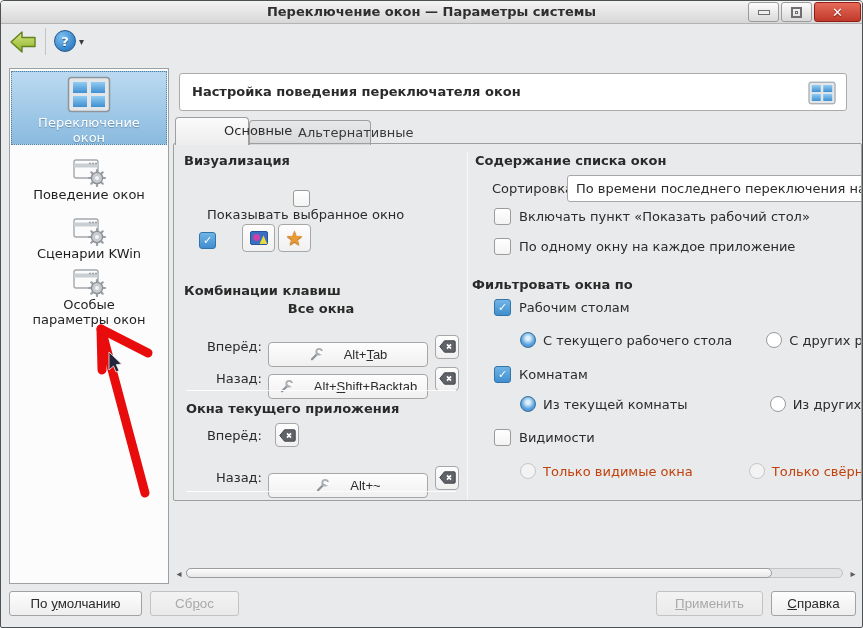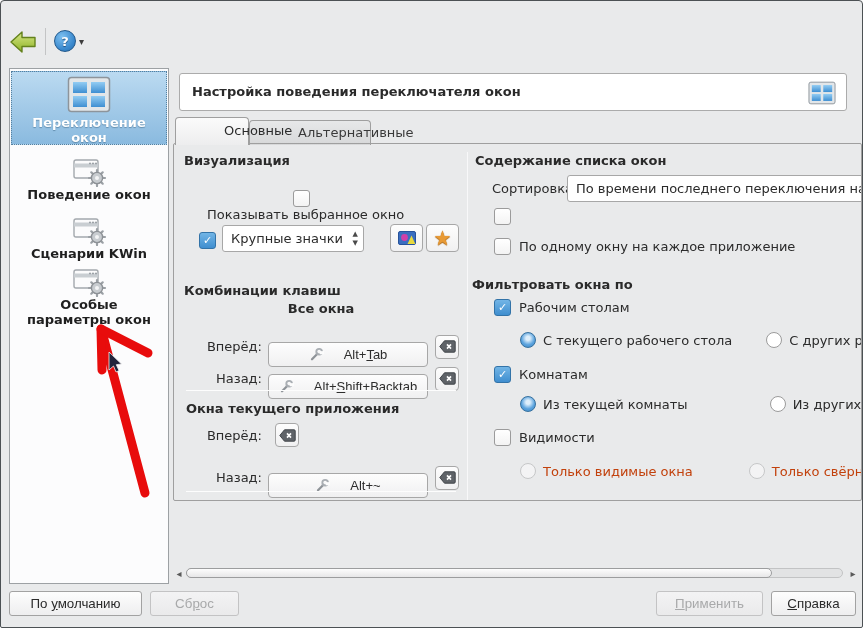--- a/index.html
+++ b/index.html
@@ -33,21 +33,21 @@
   .help-circle { position:absolute; left:0; top:1px; width:22px; height:22px; border-radius:50%;
                  background:radial-gradient(circle at 35% 30%, #7ec0f0, #3988cd 65%, #2a6ca8);
                  border:1px solid #22598c; color:#fff; font-weight:bold; font-size:13px;
                  display:flex; align-items:center; justify-content:center; text-shadow:0 1px 1px #1c4f80; }
   .help-arrow { position:absolute; left:25px; top:7px; font-size:10px; color:#3c3c3c; }
 
   
   .sidebar { position:absolute; left:8px; top:67px; width:160px; height:516px;
              background:#fcfcfd; border:1px solid #9da1a4; }
   .side-item { position:absolute; left:1px; width:156px; text-align:center; cursor:pointer; }
-  .side-item .lbl { font-weight:bold; color:#1f1f1f; line-height:15px; }
+  .side-item .lbl { font-weight:normal; color:#1f1f1f; line-height:15px; }
   .side-item.selected { top:2px; height:74px;
         background:linear-gradient(#bbdaf1,#8abadf);
         border:1px dotted #55809f; }
   .side-item.selected .lbl { color:#fff; text-shadow:0 1px 1px rgba(40,80,110,.45); margin-top:2px; }
   .si-icon { display:block; margin:4px auto 0; }
   .item2 { top:84px; height:48px; }
   .item3 { top:143px; height:48px; }
   .item4 { top:194px; height:74px; }
 
   
@@ -121,20 +121,34 @@
            color:#2b2b2b; cursor:pointer; }
   .f-btn.disabled { color:#a8a9aa; border-color:#c3c3c4; background:linear-gradient(#f3f3f4,#eaeaeb); cursor:default; }
 
   .overlay { position:absolute; left:0; top:0; width:863px; height:628px; z-index:60; pointer-events:none; }
 </style>
 </head>
 <body>
 
 <div class="window">
 
+  <div class="titlebar">
+    <div class="title-text">Переключение окон — Параметры системы</div>
+    <div class="win-btn min">
+      <span class="ic-min"></span>
+    </div>
+    <div class="win-btn max">
+      <span class="ic-max">
+          <i></i>
+        </span>
+    </div>
+    <div class="win-btn close">
+      <span>✕</span>
+    </div>
+  </div>
 
   <div class="toolbar">
     <div class="back-btn">
       <svg width="28" height="24" viewBox="0 0 28 24">
         <defs>
             <linearGradient id="gArr" x1="0" y1="0" x2="0" y2="1">
           <stop offset="0" stop-color="#d7e787"></stop>
               <stop offset="1" stop-color="#8db226"></stop>
         </linearGradient>
           </defs>
@@ -242,27 +256,20 @@
 
     <div class="row" style="left:25px; top:46px;flex-direction:column;">
       <span class="cb"></span>
       <span class="cb-lbl">Показывать выбранное окно</span>
     </div>
 
     <div class="row" style="left:25px; top:80px;">
       <span class="cb checked" style="margin-top:5px;">
           <span>✓</span>
         </span>
-      <span class="combo" style="width:142px; margin-left:6px;">
-        <span class="cval">Крупные значки</span>
-        <span class="combo-spin">
-          <span>▲</span>
-          <span>▼</span>
-        </span>
-      </span>
       <span class="pushbtn" style="width:33px; height:28px; margin-left:26px;">
         <svg width="18" height="14" viewBox="0 0 18 14">
           <rect x="0.5" y="0.5" width="17" height="13" rx="1.5" fill="#3a6ec0" stroke="#27539b"></rect>
           <circle cx="6.5" cy="6.5" r="3.4" fill="#cf3fa8"></circle>
           <path d="M9.5 13 L13.5 4.5 L17.3 13 Z" fill="#e8d93f"></path>
         </svg>
       </span>
       <span class="pushbtn" style="width:33px; height:28px; margin-left:3px;">
         <span class="star-g">★</span>
       </span>
@@ -346,20 +353,21 @@
 
     <div class="row" style="left:318px; top:31px; height:27px;">
       <span>Сортировка:</span>
     </div>
     <div class="dropdown" style="left:393px; top:31px; width:300px;">
       <span class="dval">По времени последнего переключения на ок</span>
     </div>
 
     <div class="row" style="left:320px; top:64px;">
       <span class="cb"></span>
+      <span class="cb-lbl">Включать пункт «Показать рабочий стол»</span>
     </div>
     <div class="row" style="left:320px; top:94px;">
       <span class="cb"></span>
       <span class="cb-lbl">По одному окну на каждое приложение</span>
     </div>
 
     <div class="sec-title" style="left:298px; top:133px;">Фильтровать окна по</div>
 
     <div class="row" style="left:320px; top:155px;">
       <span class="cb checked">

